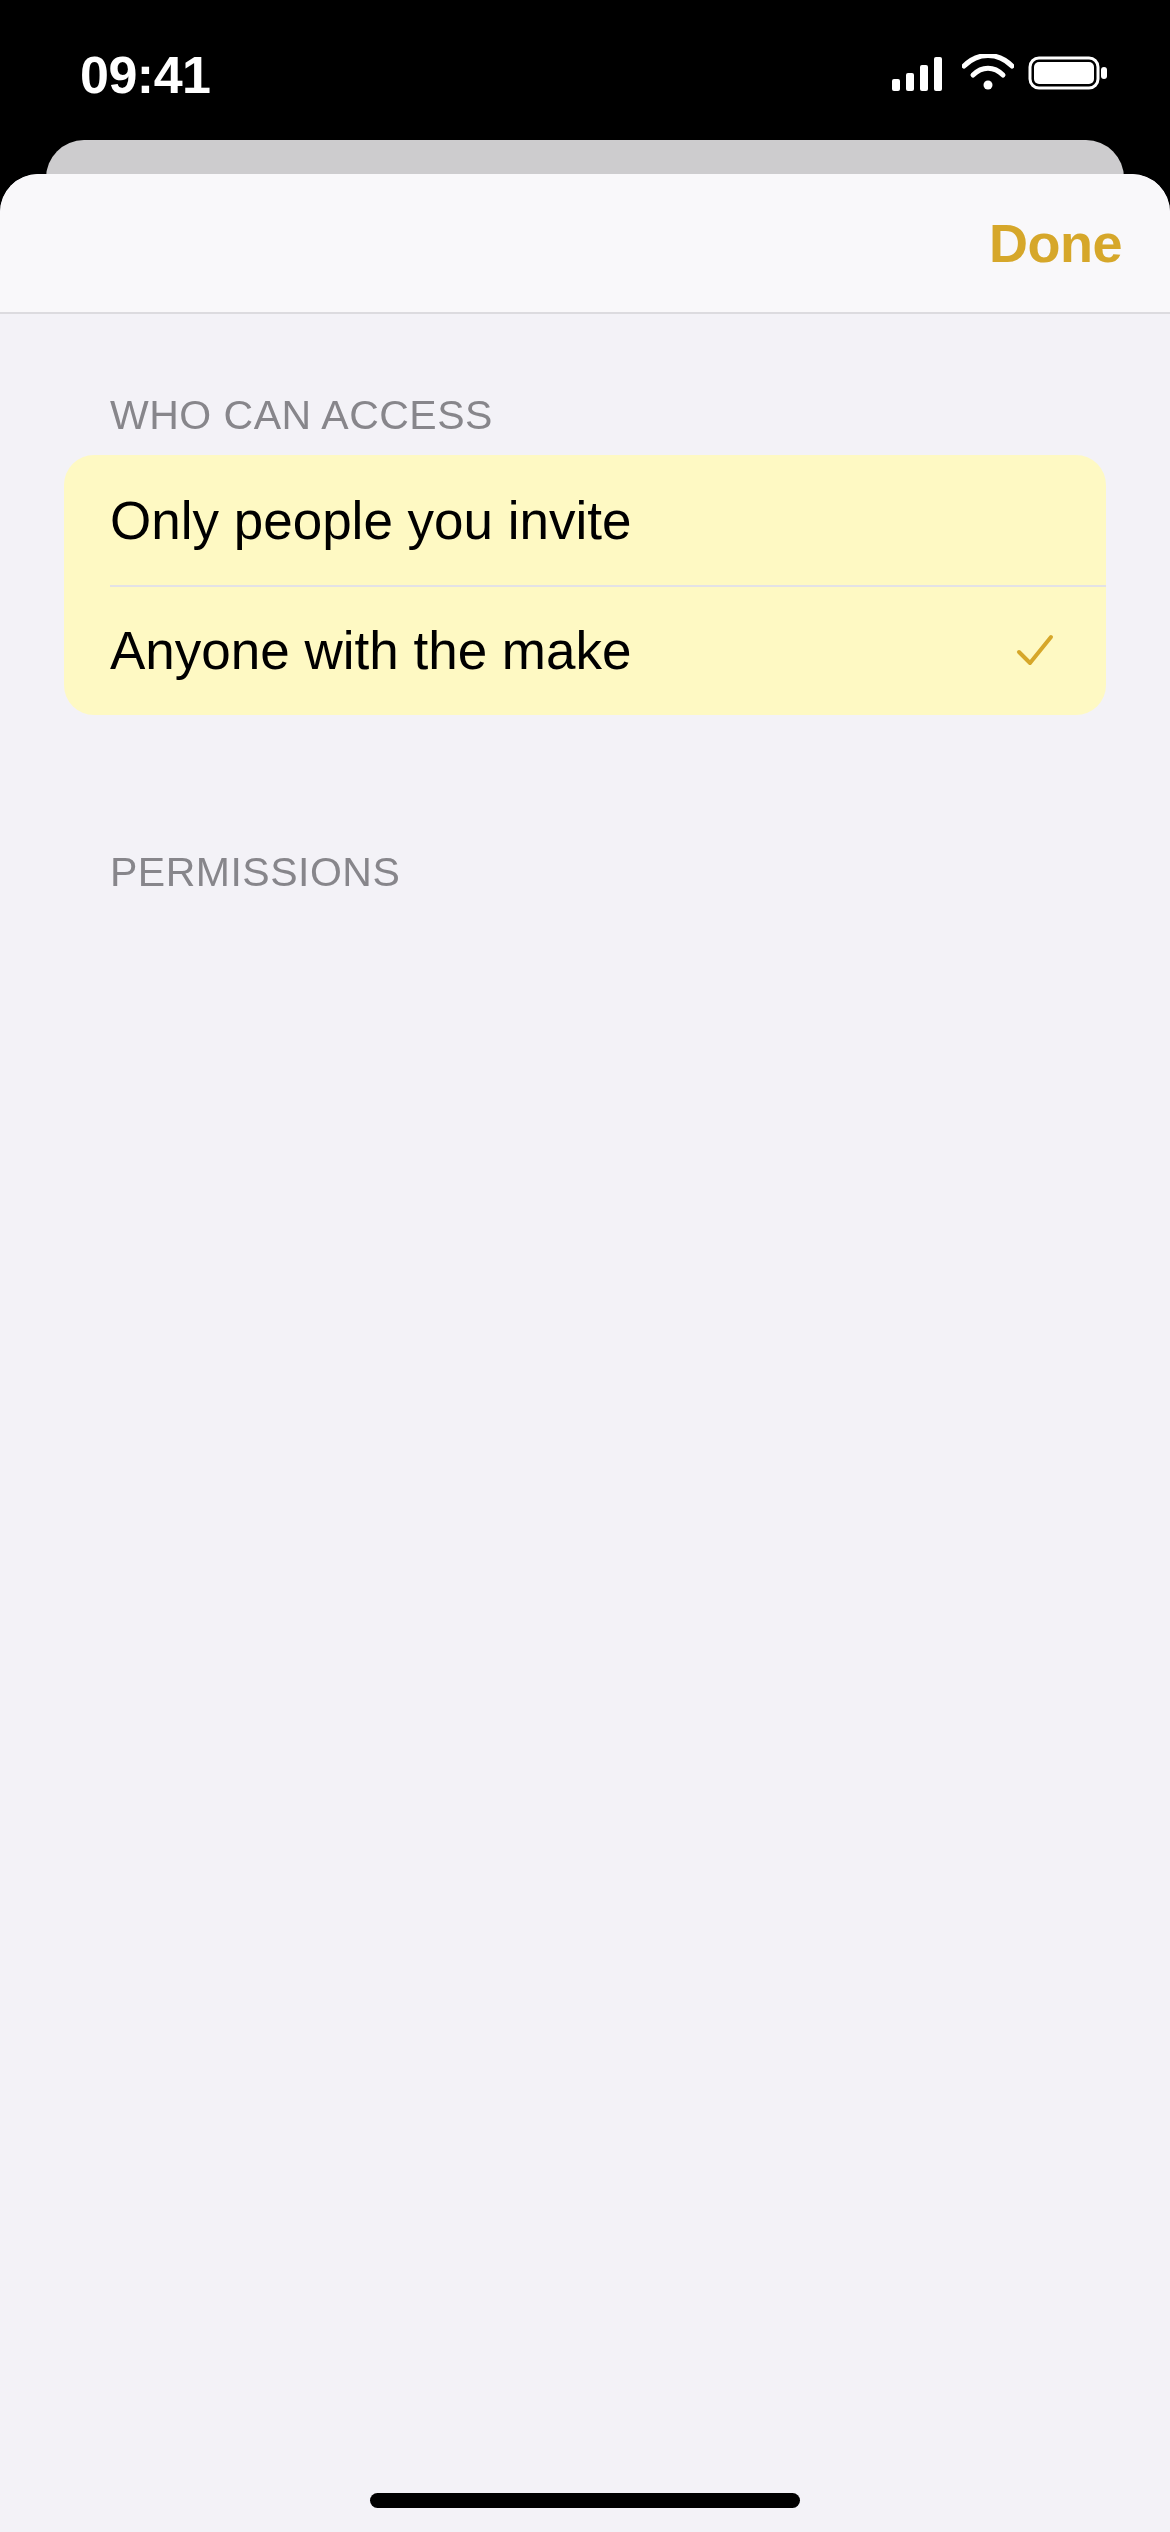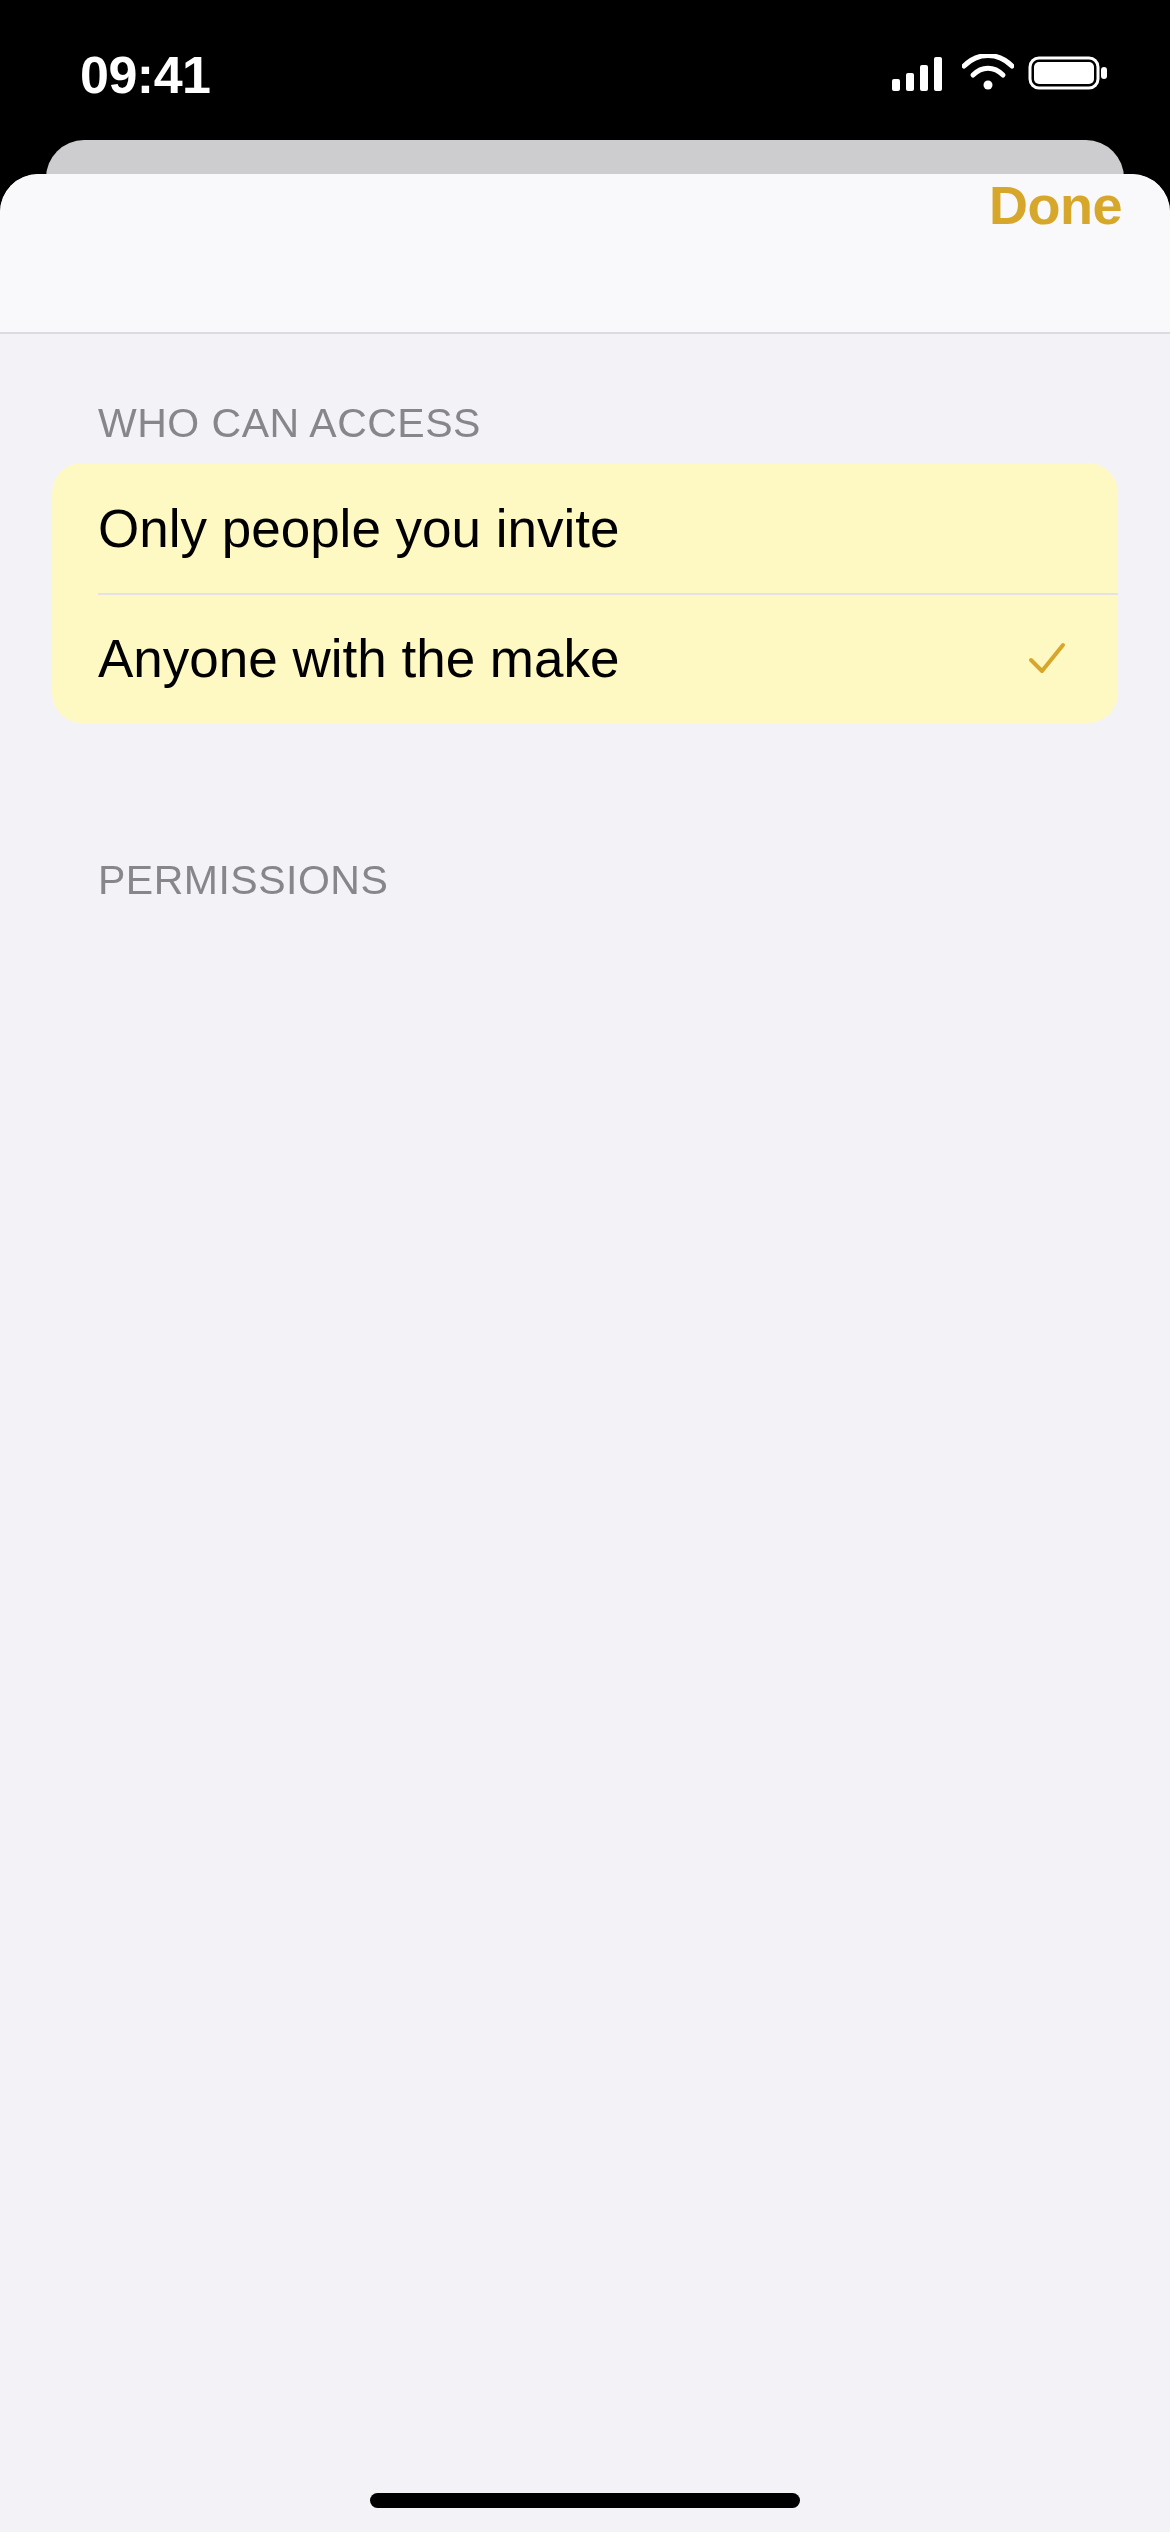--- a/index.html
+++ b/index.html
@@ -52,41 +52,41 @@
     .sheet {
       position: absolute;
       top: 174px;
       left: 0; right: 0; bottom: 0;
       background: #f3f2f7;
       border-top-left-radius: 38px;
       border-top-right-radius: 38px;
       overflow: hidden;
     }
     .sheet-nav {
-      height: 160px;
+      height: 140px;
       background: #f9f8fa;
       border-bottom: 2px solid #dcdbdf;
       display: flex;
-      align-items: flex-start;
+      align-items: center;
       justify-content: flex-end;
       padding: 0 48px;
       border-top-left-radius: 38px;
       border-top-right-radius: 38px;
     }
     .done-btn {
       font-size: 54px;
       font-weight: 600;
       color: #d6a72a;
       background: none;
       border: none;
       cursor: pointer;
       letter-spacing: -0.5px;
     }
     .content {
-      padding: 4px;
+      padding: 16px;
     }
     .section-header {
       font-size: 41px;
       font-weight: 400;
       color: #87868b;
       letter-spacing: 0.5px;
       padding: 62px 50px 16px 94px;
       text-transform: uppercase;
     }
     .section-header.second {

